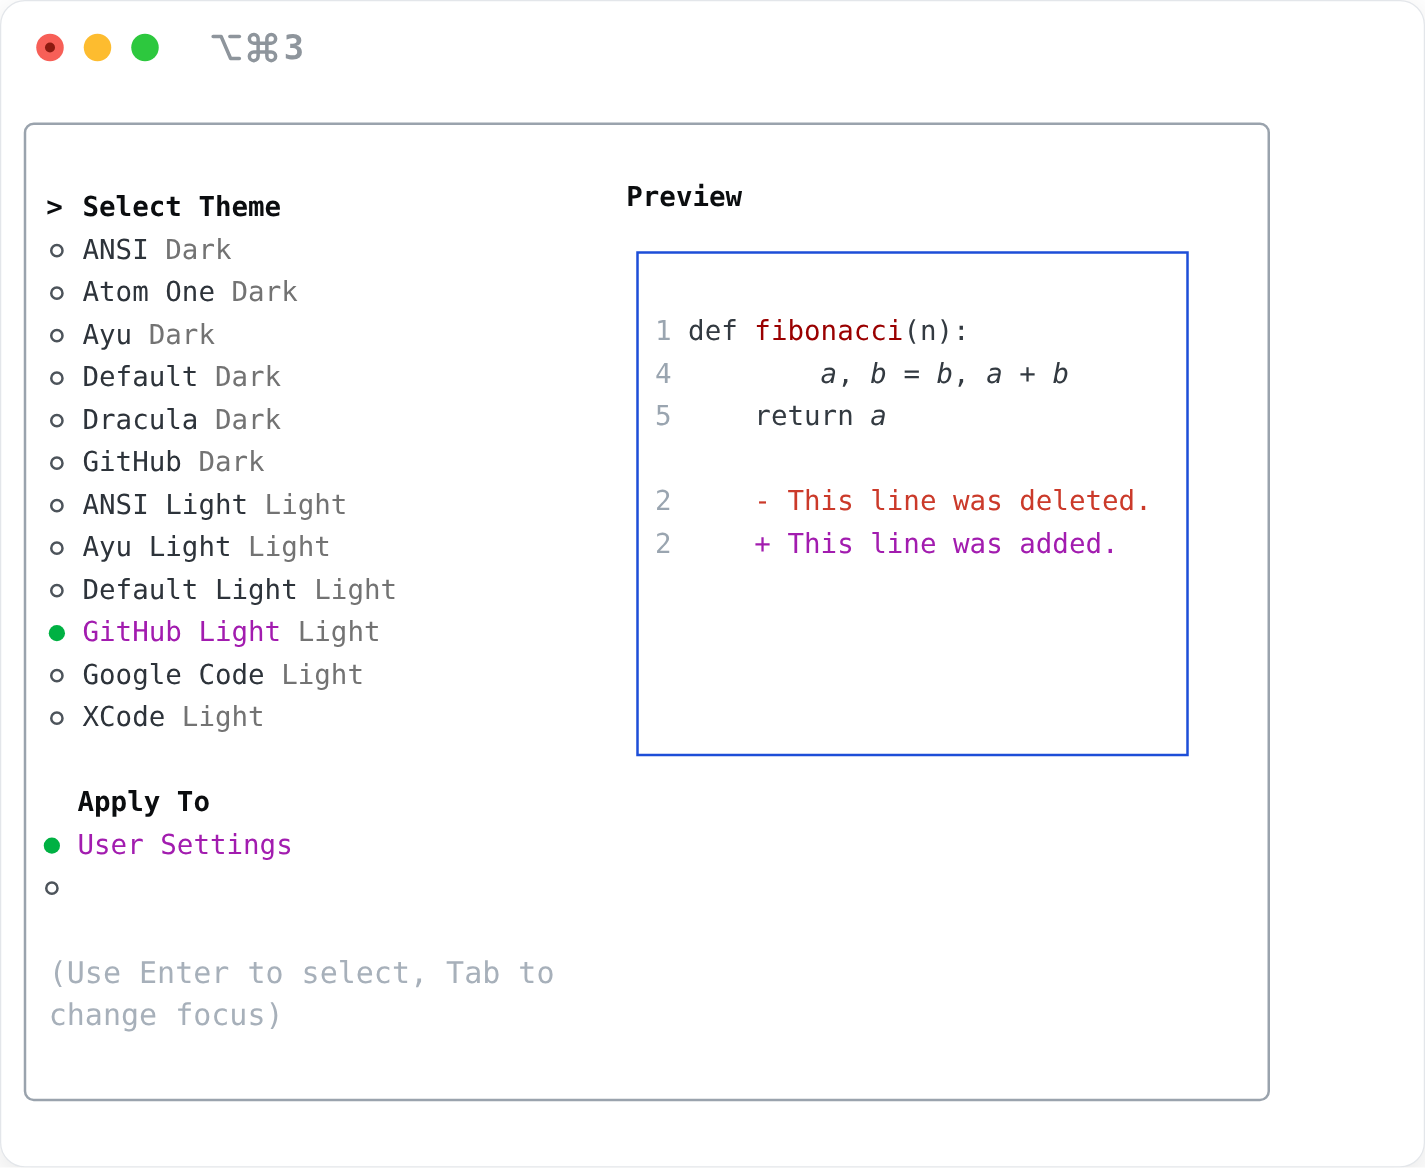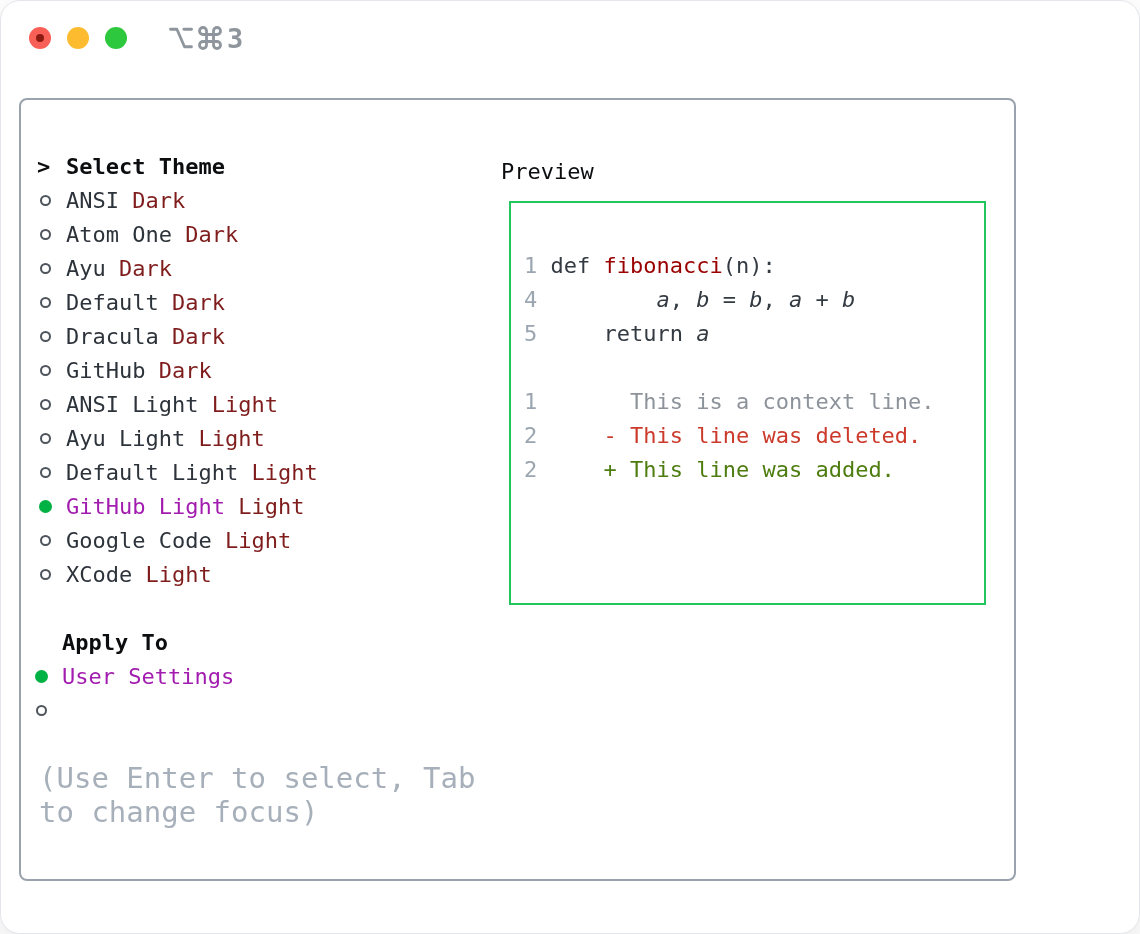--- a/index.html
+++ b/index.html
@@ -40,49 +40,49 @@
   .marker { width:29px; flex:0 0 29px; display:flex; align-items:center; }
   .arrow { color:#0b0d0f; font-weight:bold; font-size:22px; }
   .radio {
     display:inline-block; width:11px; height:11px; border:2px solid #4d545b;
     border-radius:50%; margin-left:3px;
   }
   .radio.sel { width:13px; height:13px; border:none; background:#00b143; margin-left:2px; }
   .lbl { color:#2d333a; }
   .lbl.hdr { font-weight:bold; color:#0b0d0f; }
   .lbl.sel { color:#a21caf; }
-  .variant { color:#7f1d1d; }
+  .variant { color:#737373; }
 
   .theme-list { position:absolute; left:16px; top:49px; }
   .apply-list { position:absolute; left:12px; top:525px; }
   .help {
     position:absolute; left:18px; top:661px; width:450px;
-    color:#a7b0ba; font-size:29px; line-height:34px;
+    color:#a7b0ba; font-size:24px; line-height:34px;
   }
 
   
   .preview-header {
-    position:absolute; left:480px; top:55px; height:34px; line-height:34px;
-    font-size:22px; font-weight:normal; color:#0b0d0f;
+    position:absolute; left:480px; top:42px; height:34px; line-height:34px;
+    font-size:22px; font-weight:bold; color:#0b0d0f;
   }
   .preview-box {
-    position:absolute; left:488px; top:101px; width:477px; height:404px;
-    border:2px solid #22c55e; background:#ffffff;
+    position:absolute; left:488px; top:101px; width:442px; height:404px;
+    border:2px solid #1d4ed8; background:#ffffff;
     padding:46px 0 0 13px; overflow:hidden;
   }
   .pline { height:34px; line-height:34px; font-size:22px; white-space:pre; }
   .ln        { color:#9aa5b0; }
   .c-plain   { color:#333a41; }
   .c-func    { color:#9a0000; }
   .c-num     { color:#008080; }
   .c-builtin { color:#0086b3; }
   .c-var     { color:#333a41; font-style:italic; }
   .c-ctx     { color:#8d939a; }
   .c-del     { color:#cb3a2a; }
-  .c-add     { color:#4d7c0f; }
+  .c-add     { color:#a21caf; }
   .spacer-line { height:34px; }
 </style>
 </head>
 <body>
 
 <div class="window">
 
   <div class="traffic red"></div>
   <div class="traffic yellow"></div>
   <div class="traffic green"></div>
@@ -136,19 +136,18 @@
 
     <div class="help">(Use Enter to select, Tab to change focus)</div>
 
     <div class="preview-header">Preview</div>
     <div class="preview-box">
 
     <div class="pline"><span class="ln">1</span><span class="c-plain"> def </span><span class="c-func">fibonacci</span><span class="c-plain">(n):</span></div>
         <div class="pline"><span class="ln">4</span><span class="c-plain">         </span><span class="c-var">a</span><span class="c-plain">, </span><span class="c-var">b</span><span class="c-plain"> = </span><span class="c-var">b</span><span class="c-plain">, </span><span class="c-var">a</span><span class="c-plain"> + </span><span class="c-var">b</span></div>
         <div class="pline"><span class="ln">5</span><span class="c-plain">     return </span><span class="c-var">a</span></div>
         <div class="spacer-line"></div>
-        <div class="pline"><span class="ln">1</span><span class="c-ctx">       This is a context line.</span></div>
         <div class="pline"><span class="ln">2</span><span class="c-del">     - This line was deleted.</span></div>
         <div class="pline"><span class="ln">2</span><span class="c-add">     + This line was added.</span></div>
       </div>
 
   </div>
 </div>
 
 </body></html>

